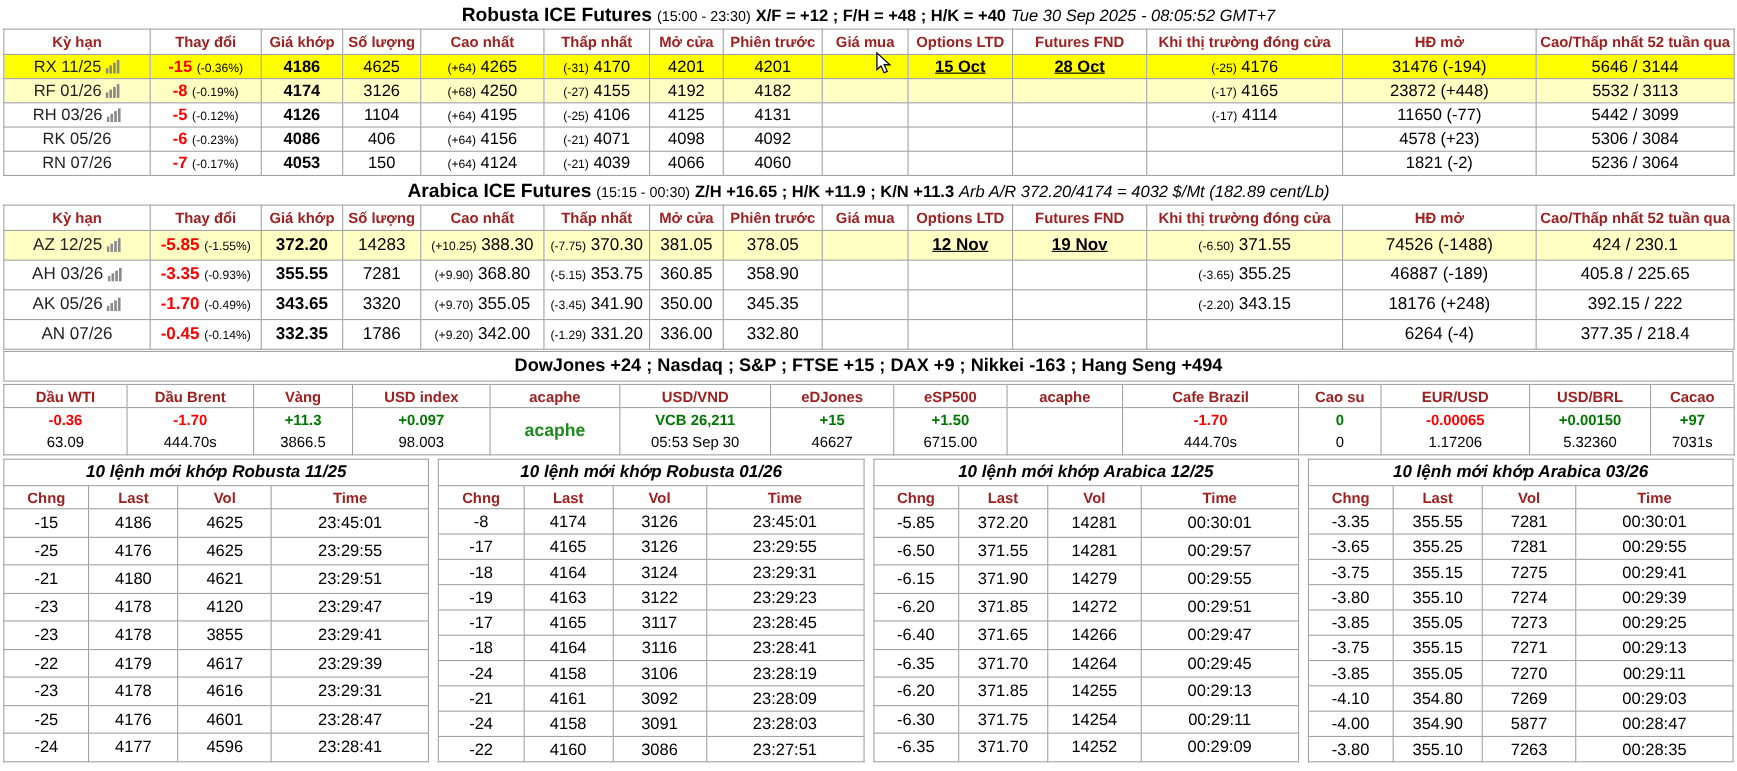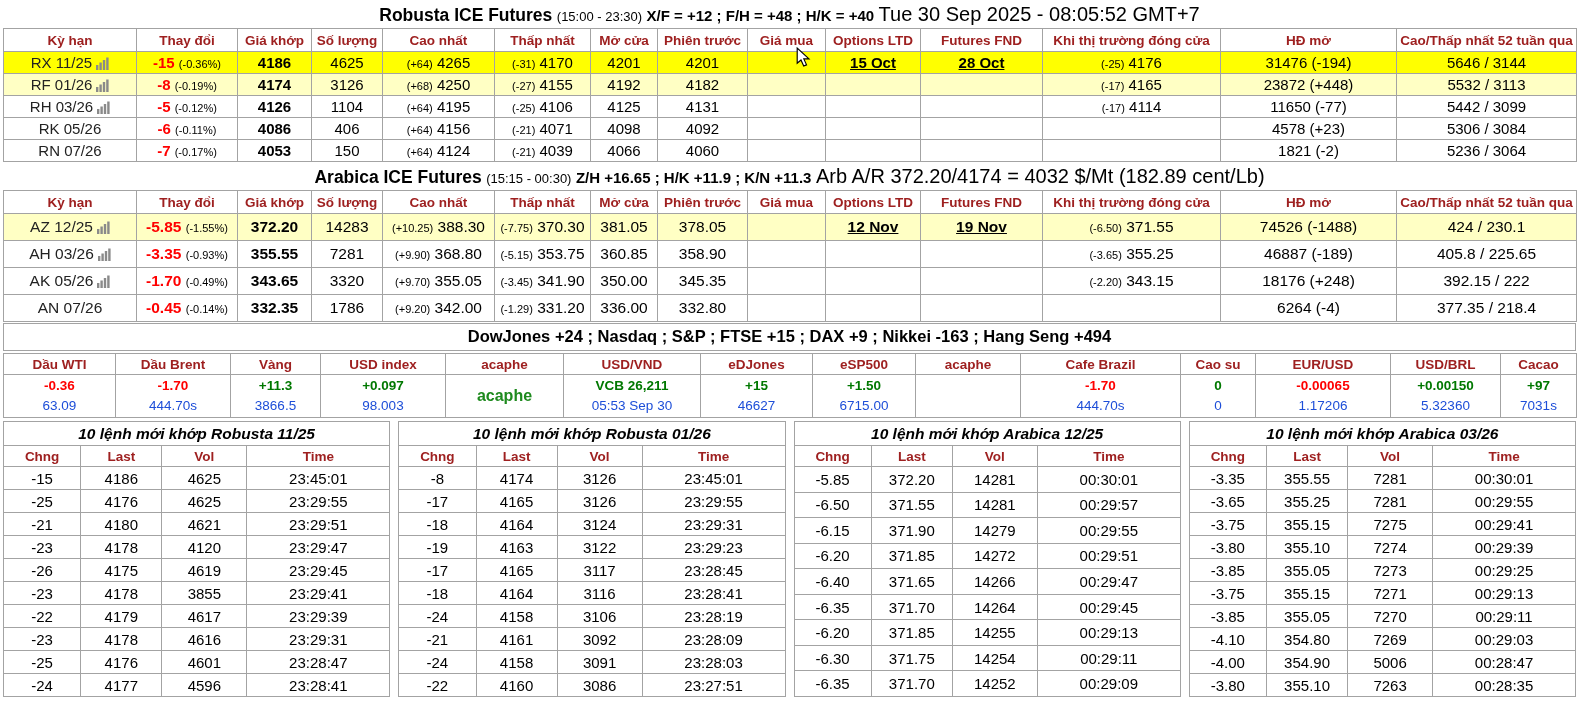--- a/index.html
+++ b/index.html
@@ -9,21 +9,21 @@
     background:#fff; color:#000;
     font-family:"Liberation Sans","DejaVu Sans",sans-serif;
   }
   .wrap { padding:0 3px; }
 
   
   .section-title { text-align:center; padding:3px 0 2px; white-space:nowrap; }
   .st-name   { font-weight:bold; font-size:17.5px; }
   .st-session{ font-size:13px; }
   .st-spread { font-weight:bold; font-size:15px; }
-  .st-time   { font-size:20px; }
+  .st-time   { font-style:italic; font-size:15px; }
 
   
   table { border-collapse:collapse; table-layout:fixed; width:1573px; }
   .ft { border:1px solid #8f8f8f; }
   .ft th {
     border:1px solid #a3a3a3; color:var(--header_red,#9e2020);
     font-size:13.5px; font-weight:bold; height:23px; padding:0 2px;
     white-space:nowrap; overflow:hidden; background:#fff;
   }
   .ft td {
@@ -49,21 +49,21 @@
   }
 
   
   .mkt { margin:0 3px 3px; border:1px solid #8f8f8f; }
   .mkt th {
     border:1px solid #a3a3a3; color:var(--header_red,#9e2020);
     font-size:13.5px; font-weight:bold; height:21px; white-space:nowrap; overflow:hidden;
   }
   .mkt td { border:1px solid #a3a3a3; height:43px; text-align:center; vertical-align:middle; overflow:hidden; }
   .mkt-chg { font-weight:bold; font-size:13.5px; line-height:20px; }
-  .mkt-val { font-size:13.5px; line-height:20px; color:#1d4ed8; }
+  .mkt-val { font-size:13.5px; line-height:20px; color:#000000; }
   .up   { color:var(--up_green,#007800); }
   .down { color:var(--down_red,#ff0000); }
   .brand{ color:var(--brand_green,#1e8a1e); font-size:16px; }
 
   
   .orders { display:flex; gap:8px; margin:0 3px; }
   .ot { width:100%; border:1px solid #8f8f8f; }
   .ot th, .ot td { border:1px solid #a3a3a3; text-align:center; vertical-align:middle; white-space:nowrap; overflow:hidden; }
   .ot-title { font-weight:bold; font-style:italic; font-size:15.5px; height:24px; color:#000; }
   .ot-h { color:var(--header_red,#9e2020); font-size:13.5px; font-weight:bold; height:21px; }
@@ -177,21 +177,21 @@
         <td>4131</td>
         <td></td>
         <td class="bold"></td>
         <td class="bold"></td>
         <td><span class="sm">(-17)</span> <span>4114</span></td>
         <td>11650 (-77)</td>
         <td>5442 / 3099</td>
       </tr>
         <tr>
         <td class="c-contract"><span>RK 05/26</span></td>
-        <td><span class="chg-val">-6</span> <span class="sm">(-0.11%)</span></td>
+        <td><span class="chg-val">-6</span> <span class="sm">(-0.23%)</span></td>
         <td class="c-last">4086</td>
         <td>406</td>
         <td><span class="sm">(+64)</span> <span>4156</span></td>
         <td><span class="sm">(-21)</span> <span>4071</span></td>
         <td>4098</td>
         <td>4092</td>
         <td></td>
         <td class="bold"></td>
         <td class="bold"></td>
         <td><span class="sm"></span> <span></span></td>
@@ -487,26 +487,20 @@
         <td>4621</td>
         <td>23:29:51</td>
       </tr>
         <tr>
         <td>-23</td>
         <td>4178</td>
         <td>4120</td>
         <td>23:29:47</td>
       </tr>
         <tr>
-        <td>-26</td>
-        <td>4175</td>
-        <td>4619</td>
-        <td>23:29:45</td>
-      </tr>
-        <tr>
         <td>-23</td>
         <td>4178</td>
         <td>3855</td>
         <td>23:29:41</td>
       </tr>
         <tr>
         <td>-22</td>
         <td>4179</td>
         <td>4617</td>
         <td>23:29:39</td>
@@ -756,21 +750,21 @@
       </tr>
         <tr>
         <td>-4.10</td>
         <td>354.80</td>
         <td>7269</td>
         <td>00:29:03</td>
       </tr>
         <tr>
         <td>-4.00</td>
         <td>354.90</td>
-        <td>5006</td>
+        <td>5877</td>
         <td>00:28:47</td>
       </tr>
         <tr>
         <td>-3.80</td>
         <td>355.10</td>
         <td>7263</td>
         <td>00:28:35</td>
       </tr>
       </tbody>
   </table>

